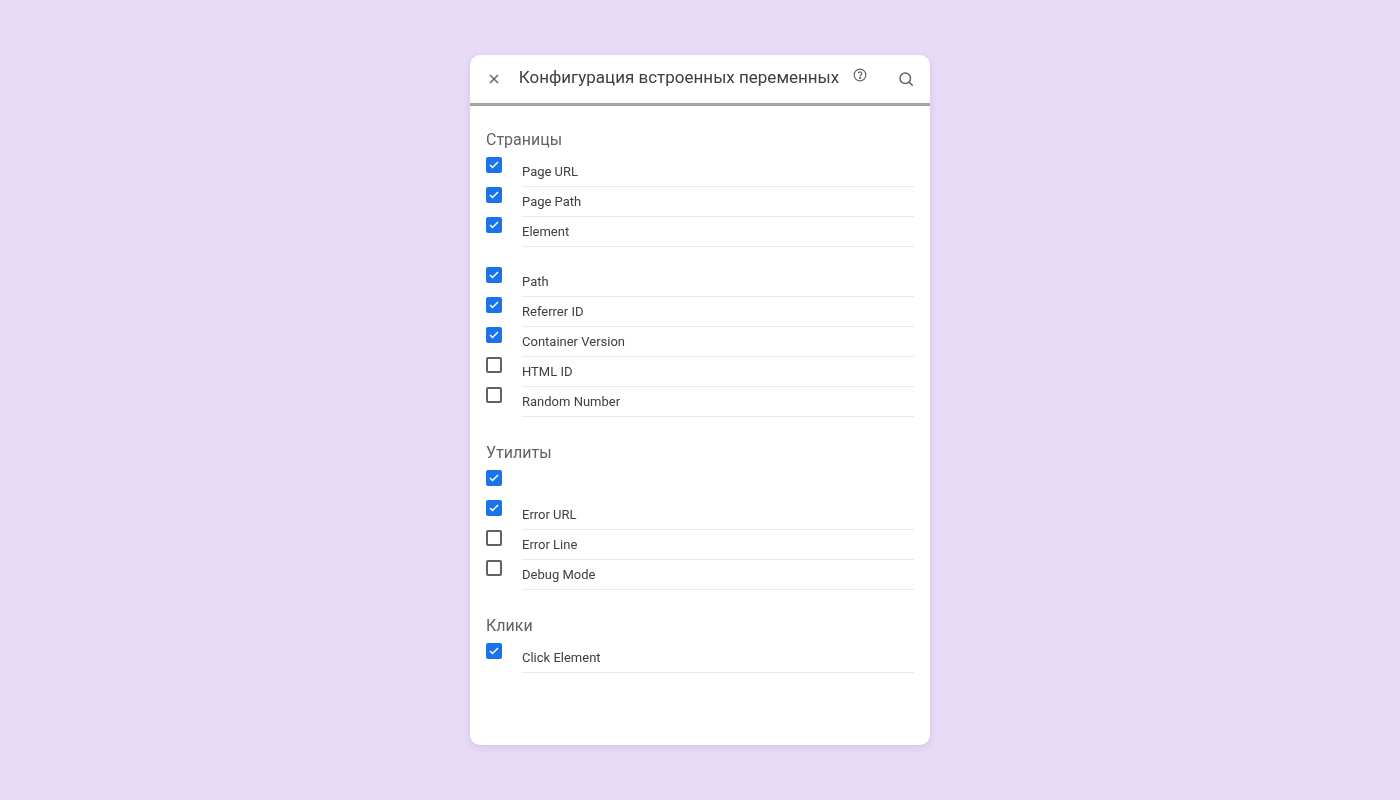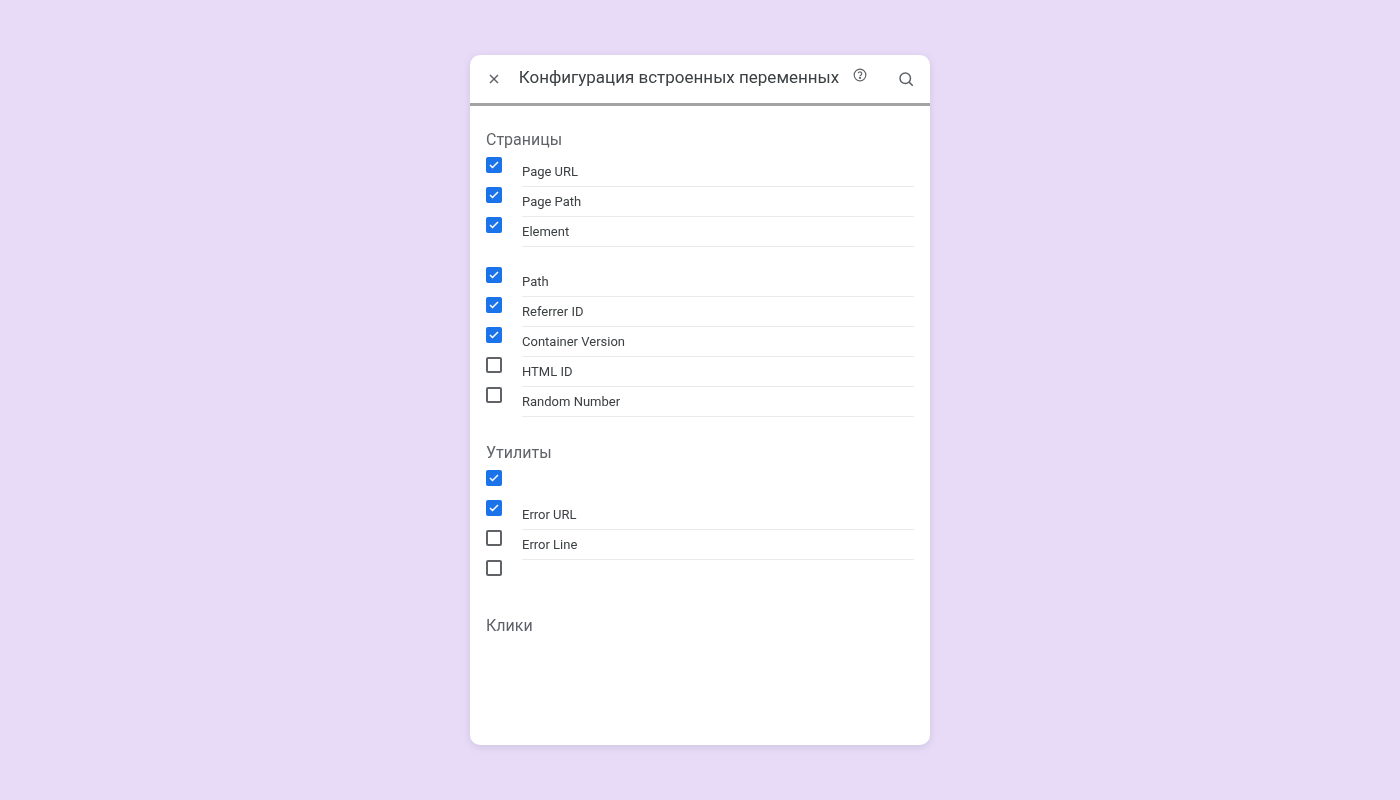--- a/index.html
+++ b/index.html
@@ -222,17 +222,30 @@
         </div>
       </div>
       <div class="row">
         <div class="chk"></div>
         <div class="label-wrap">
           <span class="label">Error Line</span>
         </div>
       </div>
       <div class="row">
         <div class="chk"></div>
+        <div class="label-wrap">
+          <span class="label">Debug Mode</span>
+        </div>
       </div>
       <div class="section-gap"></div>
       <div class="section-title">Клики</div>
+      <div class="row">
+        <div class="chk checked">
+          <svg viewBox="0 0 24 24" fill="none" stroke="#fff" stroke-width="3">
+            <polyline points="4 12 9 17 20 6"></polyline>
+          </svg>
+        </div>
+        <div class="label-wrap">
+          <span class="label">Click Element</span>
+        </div>
+      </div>
     </div>
 </div>
 
 </body></html>

